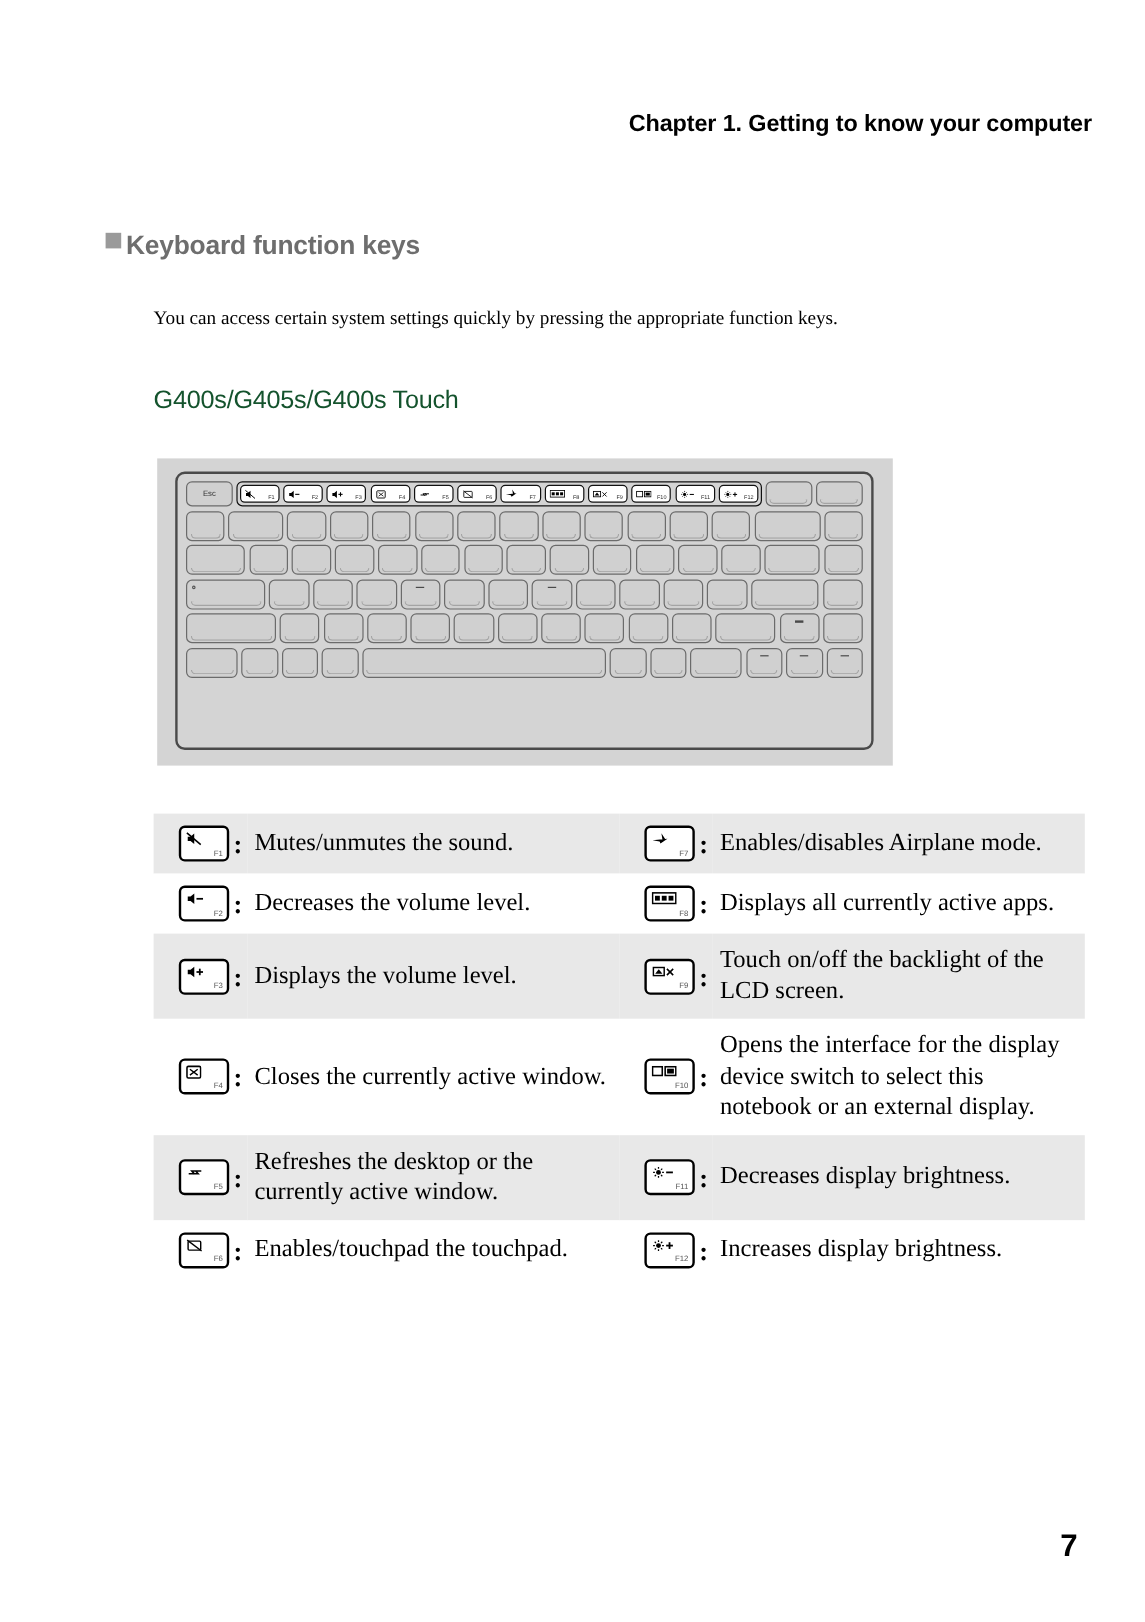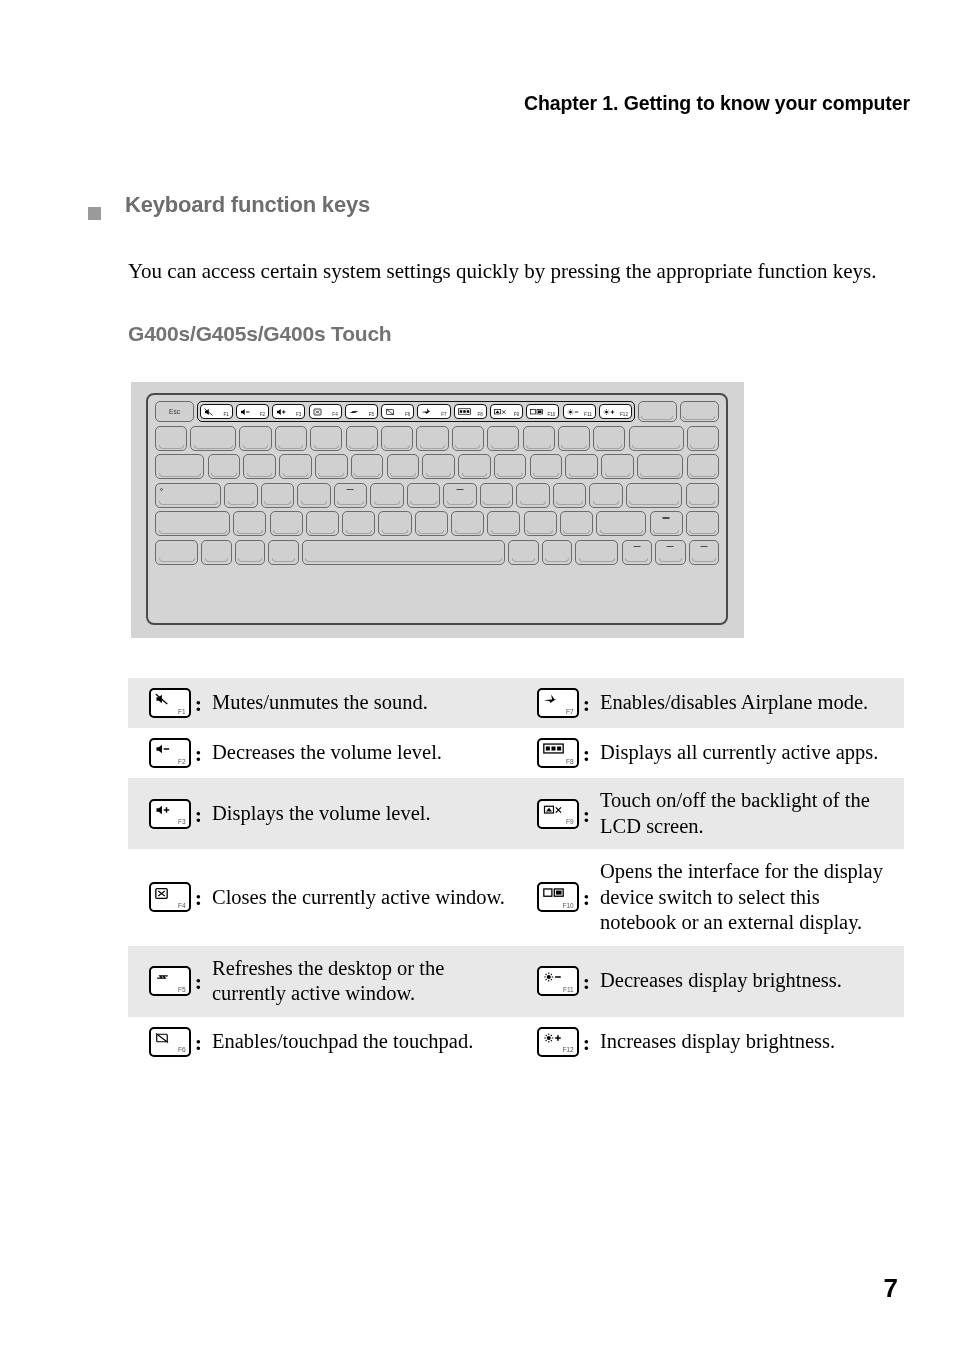--- a/index.html
+++ b/index.html
@@ -34,22 +34,22 @@
     letter-spacing: -0.1px;
     white-space: nowrap;
   }
 
   
   .section-heading {
     position: absolute;
     top: 192px;
     left: 88px;
     display: flex;
-    align-items: flex-end;
-    gap: 24px;
+    align-items: flex-start;
+    gap: 4px;
   }
   .bullet-square {
     width: 13px;
     height: 13px;
     background: #9a9a9a;
     display: block;
     flex: 0 0 auto;
     position: relative;
     top: 2px;
   }
@@ -62,34 +62,34 @@
     white-space: nowrap;
   }
 
   
   .intro-paragraph {
     position: absolute;
     top: 236px;
     left: 128px;
     width: 760px;
     font-family: "Liberation Serif", "DejaVu Serif", serif;
-    font-size: 21px;
+    font-size: 16px;
     line-height: 28px;
     color: #000000;
   }
 
   
   .model-subtitle {
     position: absolute;
     top: 322px;
     left: 128px;
     font-family: "Liberation Sans", "DejaVu Sans", sans-serif;
-    font-weight: bold;
+    font-weight: normal;
     font-size: 21px;
-    color: #737373;
+    color: #14532d;
     letter-spacing: -0.2px;
     white-space: nowrap;
   }
 
   
   .keyboard-figure {
     position: absolute;
     top: 382px;
     left: 131px;
     width: 613px;

